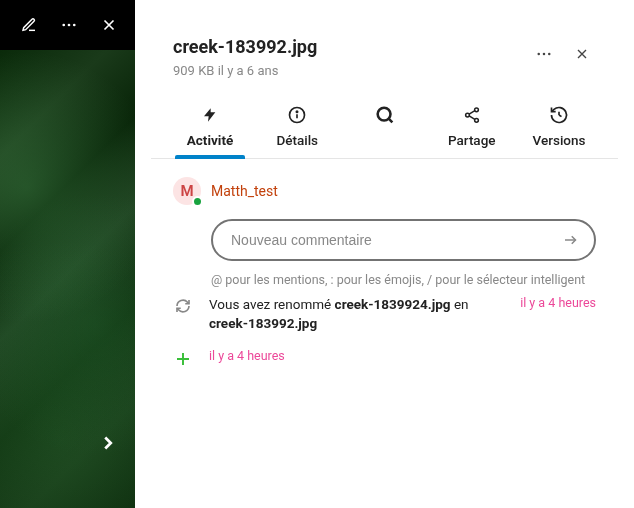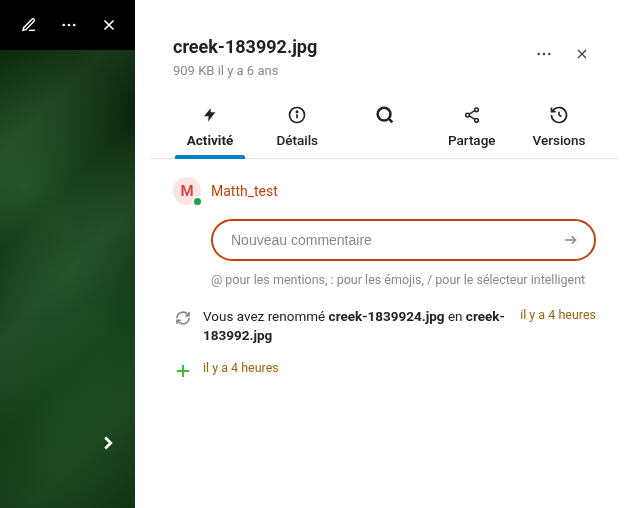--- a/index.html
+++ b/index.html
@@ -182,21 +182,21 @@
     .author-name {
       font-size: 14px;
       color: #c2410c;
     }
 
     .comment-row {
       padding-left: 38px;
     }
     .comment-box {
       position: relative;
-      border: 2px solid #c2410c;
+      border: 2px solid #737373;
       border-radius: 24px;
       height: 42px;
       display: flex;
       align-items: center;
       padding: 0 42px 0 18px;
     }
     .comment-box input {
       border: none;
       outline: none;
       width: 100%;
@@ -214,27 +214,27 @@
       height: 26px;
       display: flex;
       align-items: center;
       justify-content: center;
       color: #888;
       cursor: pointer;
     }
     .hint {
       font-size: 12.5px;
       color: #888;
-      margin: 10px 0 18px 38px;
+      margin: 10px 0 6px 38px;
       line-height: 1.4;
     }
 
     .activity-item {
       display: flex;
-      gap: 10px;
+      gap: 16px;
       margin-bottom: 14px;
     }
     .act-icon {
       width: 20px;
       height: 20px;
       flex-shrink: 0;
       display: flex;
       align-items: center;
       justify-content: center;
       margin-top: 1px;
@@ -246,21 +246,21 @@
     }
     .act-text {
       flex: 1;
       font-size: 13.5px;
       color: #222;
       line-height: 1.45;
     }
     .act-text .bold { font-weight: 700; }
     .act-time {
       font-size: 12.5px;
-      color: #a16207;
+      color: #ec4899;
       white-space: nowrap;
       text-align: right;
     }
   </style>
 </head>
 <body>
 
 <div class="left-panel">
   <div class="viewer-toolbar">
     <div class="tb-btn">

